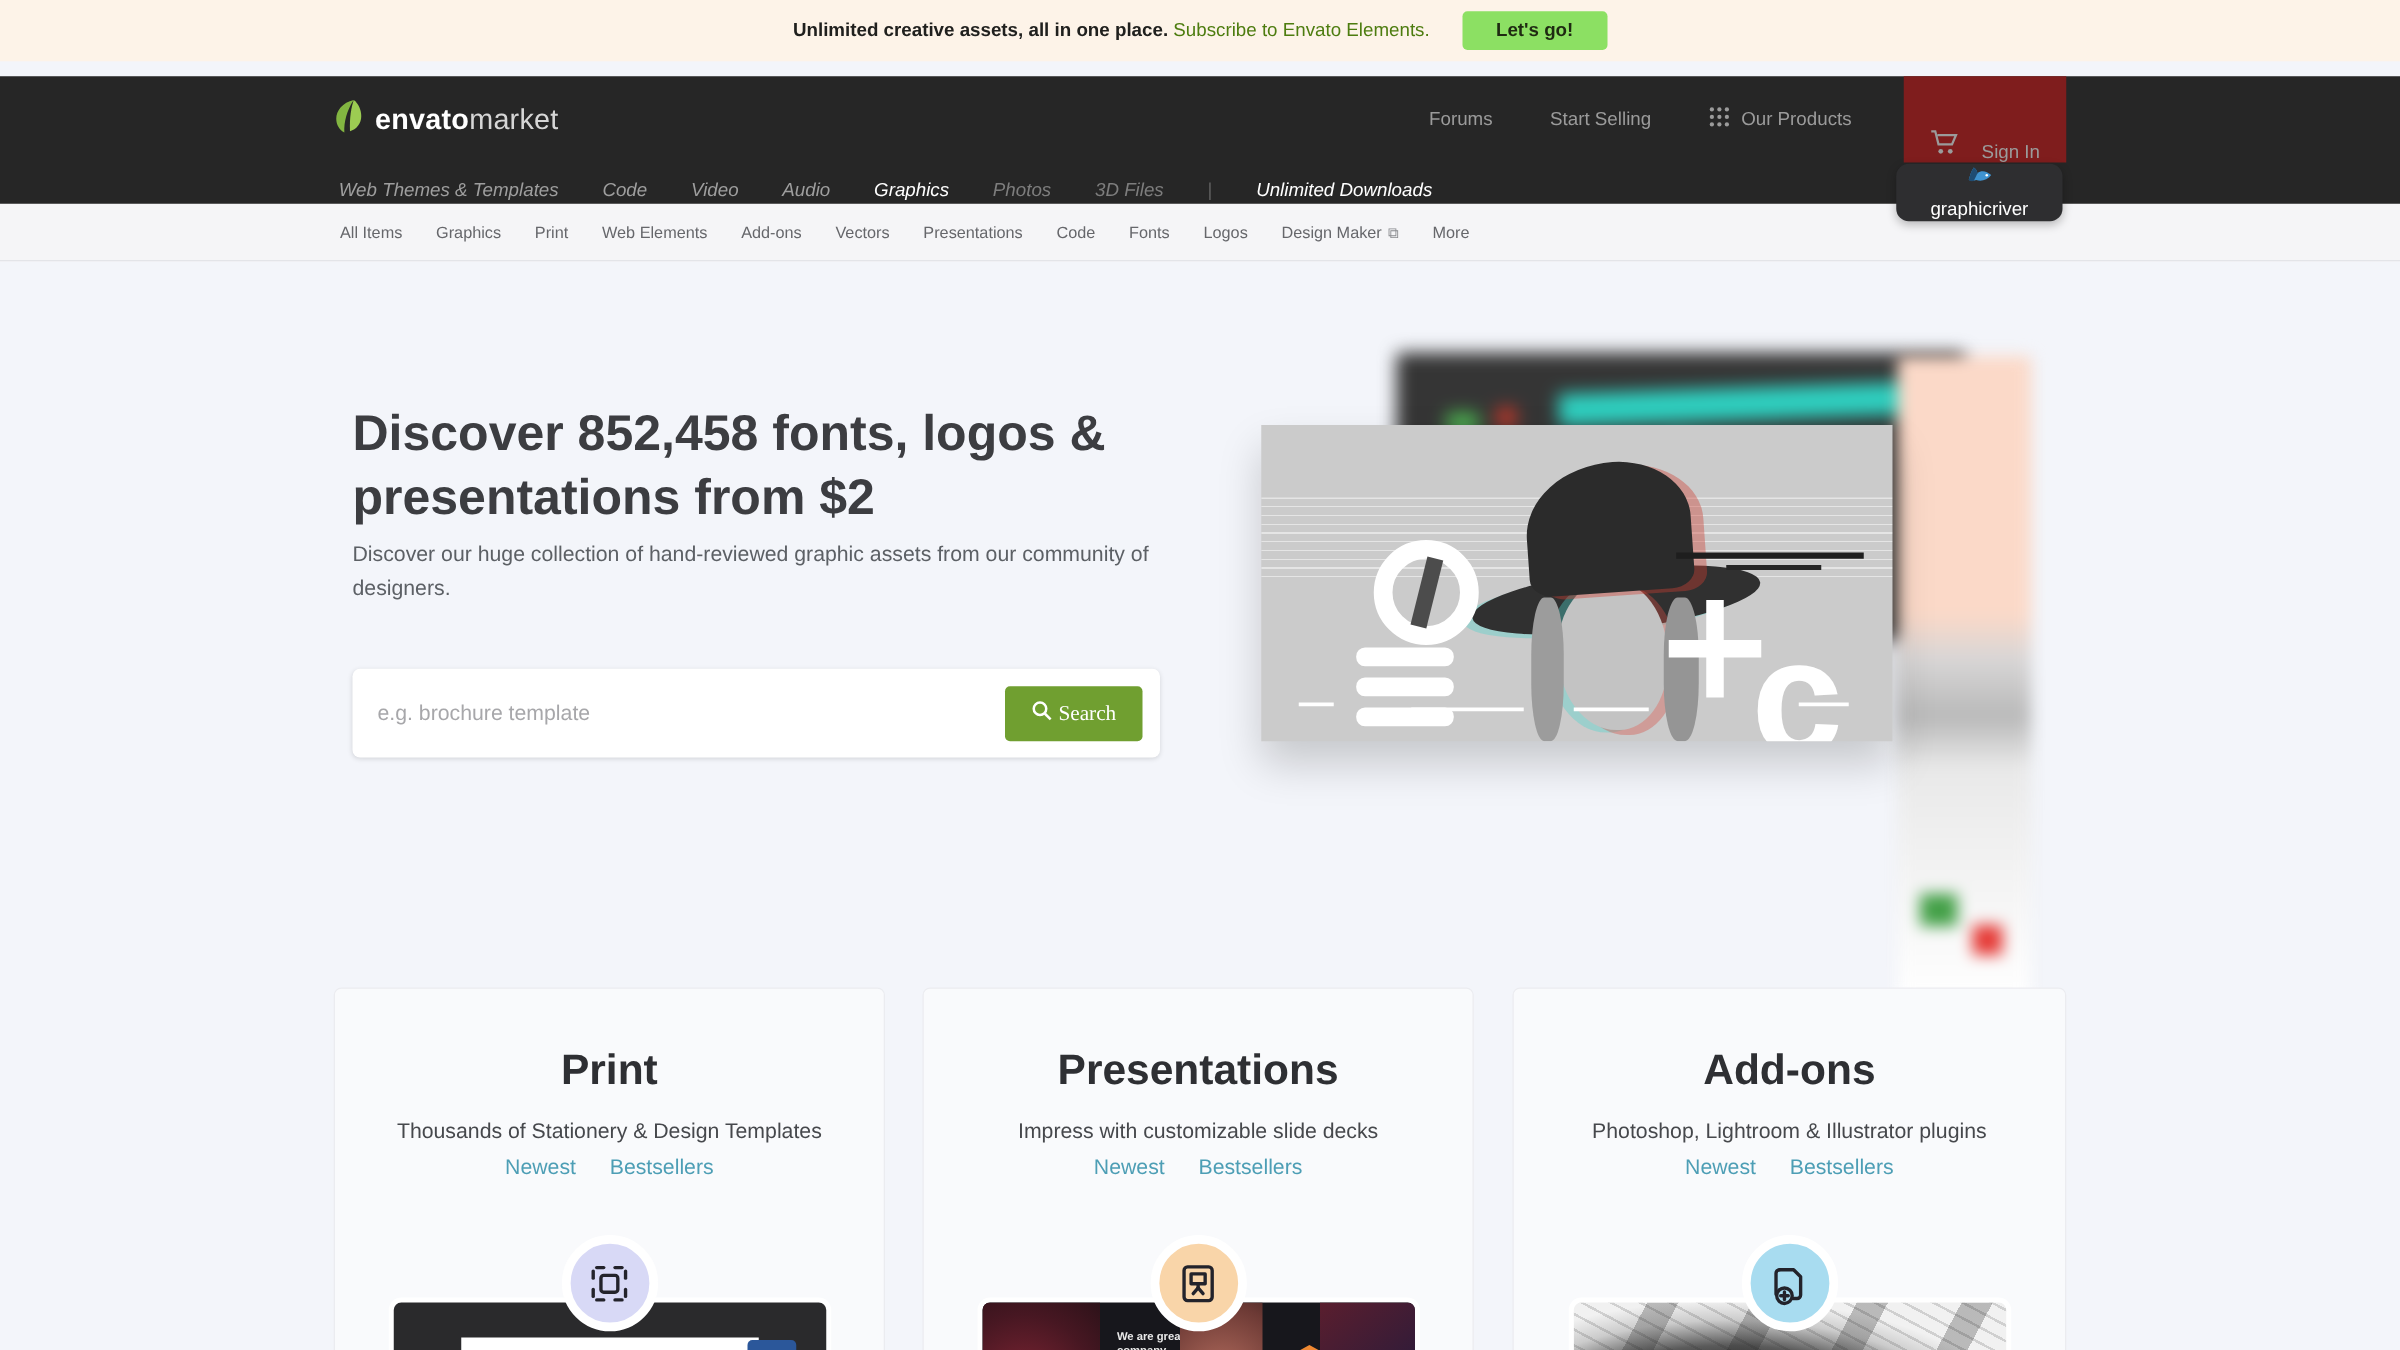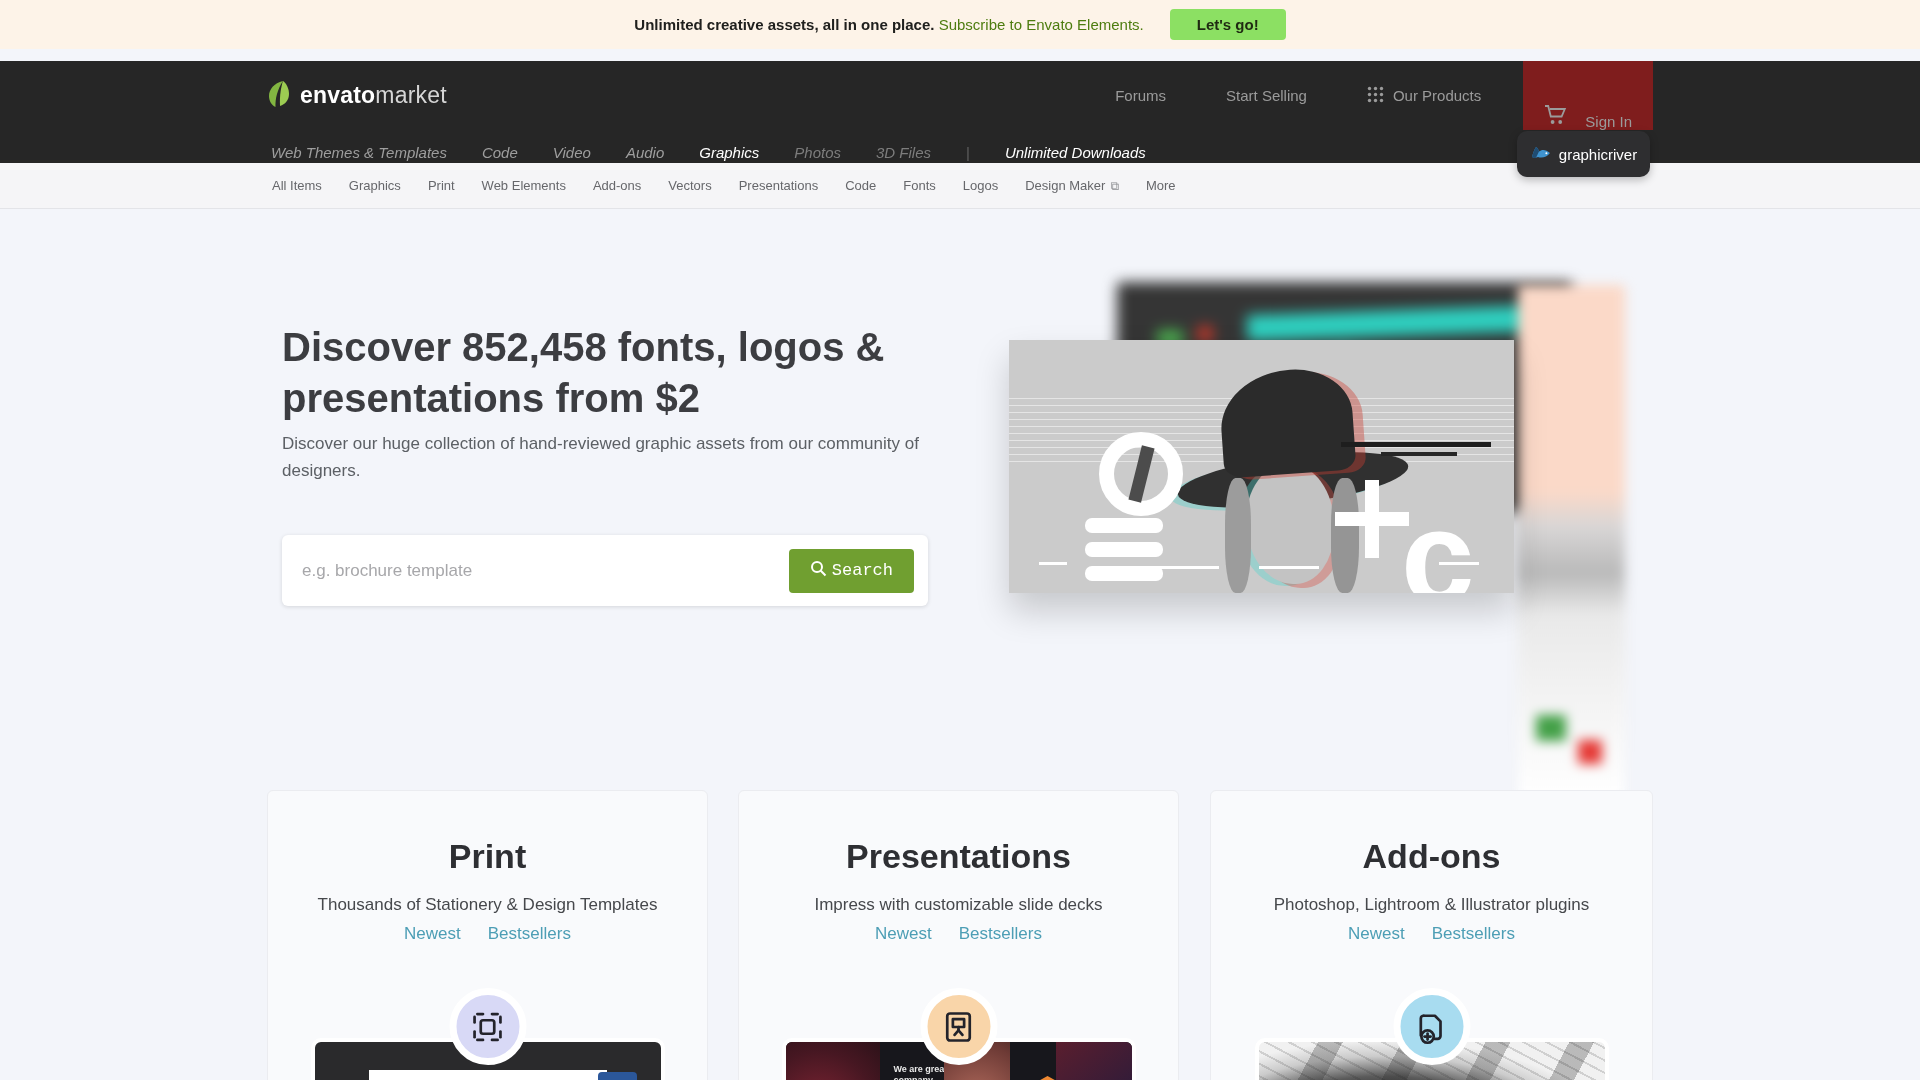--- a/index.html
+++ b/index.html
@@ -26,21 +26,21 @@
   .header-top {
     position:absolute; top:0; left:267px; right:267px; height:69px;
     display:flex; align-items:center;
   }
   .logo { display:flex; align-items:center; gap:7px; cursor:pointer; }
   .logo-text { font-size:23px; letter-spacing:.2px; }
   .logo-bold { color:#ffffff; font-weight:bold; }
   .logo-light { color:#d6d6d6; font-weight:normal; }
   .header-links { margin-left:auto; display:flex; align-items:center; height:69px; }
   .hlink {
-    color:#9b9b9b; font-size:15px; margin-left:60px; cursor:pointer;
+    color:#9b9b9b; font-size:15px; margin-left:46px; cursor:pointer;
     display:flex; align-items:center; gap:9px; white-space:nowrap;
   }
   .signin-block {
     margin-left:42px; height:69px; background:#7f1d1d;
     display:flex; align-items:flex-end; gap:17px; padding:0 21px; cursor:pointer;
   }
   .signin-label { color:#9b9b9b; font-size:15px; }
   .header-nav {
     position:absolute; left:271px; bottom:0; height:45px;
     display:flex; align-items:stretch; gap:35px; font-size:15px;
@@ -57,21 +57,21 @@
     display:flex; align-items:center; padding-left:272px; gap:27px;
     font-size:13px; color:#66676b;
   }
   .subnav-item { cursor:pointer; display:flex; align-items:center; gap:5px; white-space:nowrap; }
   .ext-ic { font-size:12px; color:#8a8b8f; }
   
   .gr-badge {
     position:absolute; left:1517px; top:131px; width:133px; height:46px;
     background:#2e2e30; border-radius:10px; box-shadow:0 3px 8px rgba(0,0,0,.25);
     display:flex; align-items:center; justify-content:center; gap:7px;
-    color:#ffffff; font-size:15px; cursor:pointer; z-index:5;
+    color:#ffffff; font-size:15px; cursor:pointer; z-index:5;flex-direction:column;
   }
   
   .hero-title {
     position:absolute; left:282px; top:322px; width:700px;
     font-size:40px; line-height:51px; font-weight:bold; color:#3c3d41;
   }
   .hero-sub {
     position:absolute; left:282px; top:430px; width:680px;
     font-size:17px; line-height:27px; color:#5c6065;
   }
@@ -80,21 +80,21 @@
     background:#ffffff; border-radius:6px; box-shadow:0 1px 4px rgba(0,0,0,.13);
     display:flex; align-items:center;
   }
   .search-input {
     flex:1; height:100%; border:none; outline:none; background:transparent;
     font-family:inherit; font-size:17px; color:#444; padding:0 20px;
   }
   .search-input::placeholder { color:#a7a7aa; }
   .search-btn {
     margin-right:14px; height:44px; padding:0 21px; background:#709f30;
-    border:none; border-radius:4px; color:#fff; font-family:Liberation Mono, monospace; font-size:17px;
+    border:none; border-radius:4px; color:#fff; font-family:Liberation Serif, serif; font-size:17px;
     display:flex; align-items:center; gap:5px; cursor:pointer;
   }
   
   .art-back-wide {
     position:absolute; left:1117px; top:282px; width:455px; height:230px;
     border-radius:4px; background:#353535; filter:blur(7px); overflow:hidden;
   }
   .streak1 { position:absolute; left:130px; top:28px; width:300px; height:26px; background:#2fd0c0; transform:rotate(-2deg); }
   .streak2 { position:absolute; left:210px; top:70px; width:60px; height:120px; background:#2bbfb2; transform:rotate(8deg); }
   .dotg { position:absolute; left:40px; top:48px; width:26px; height:16px; background:#4caf50; }

